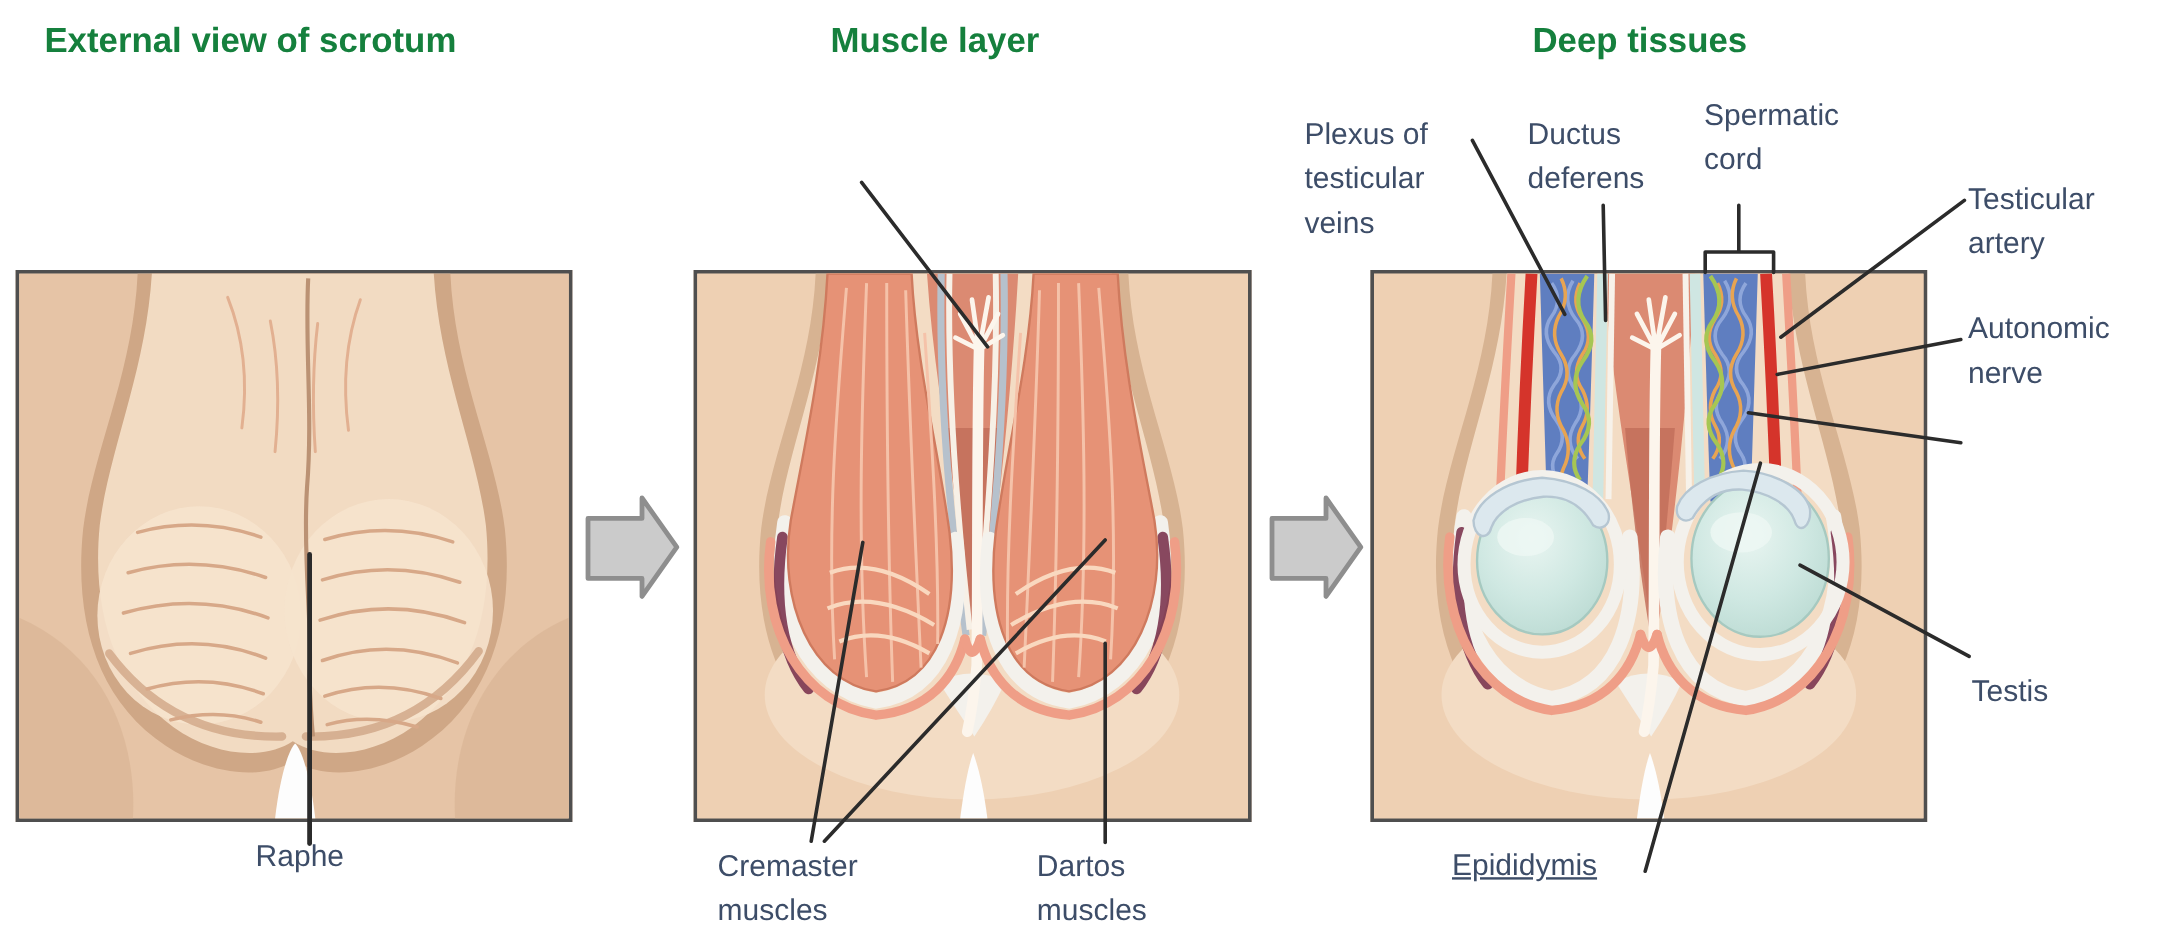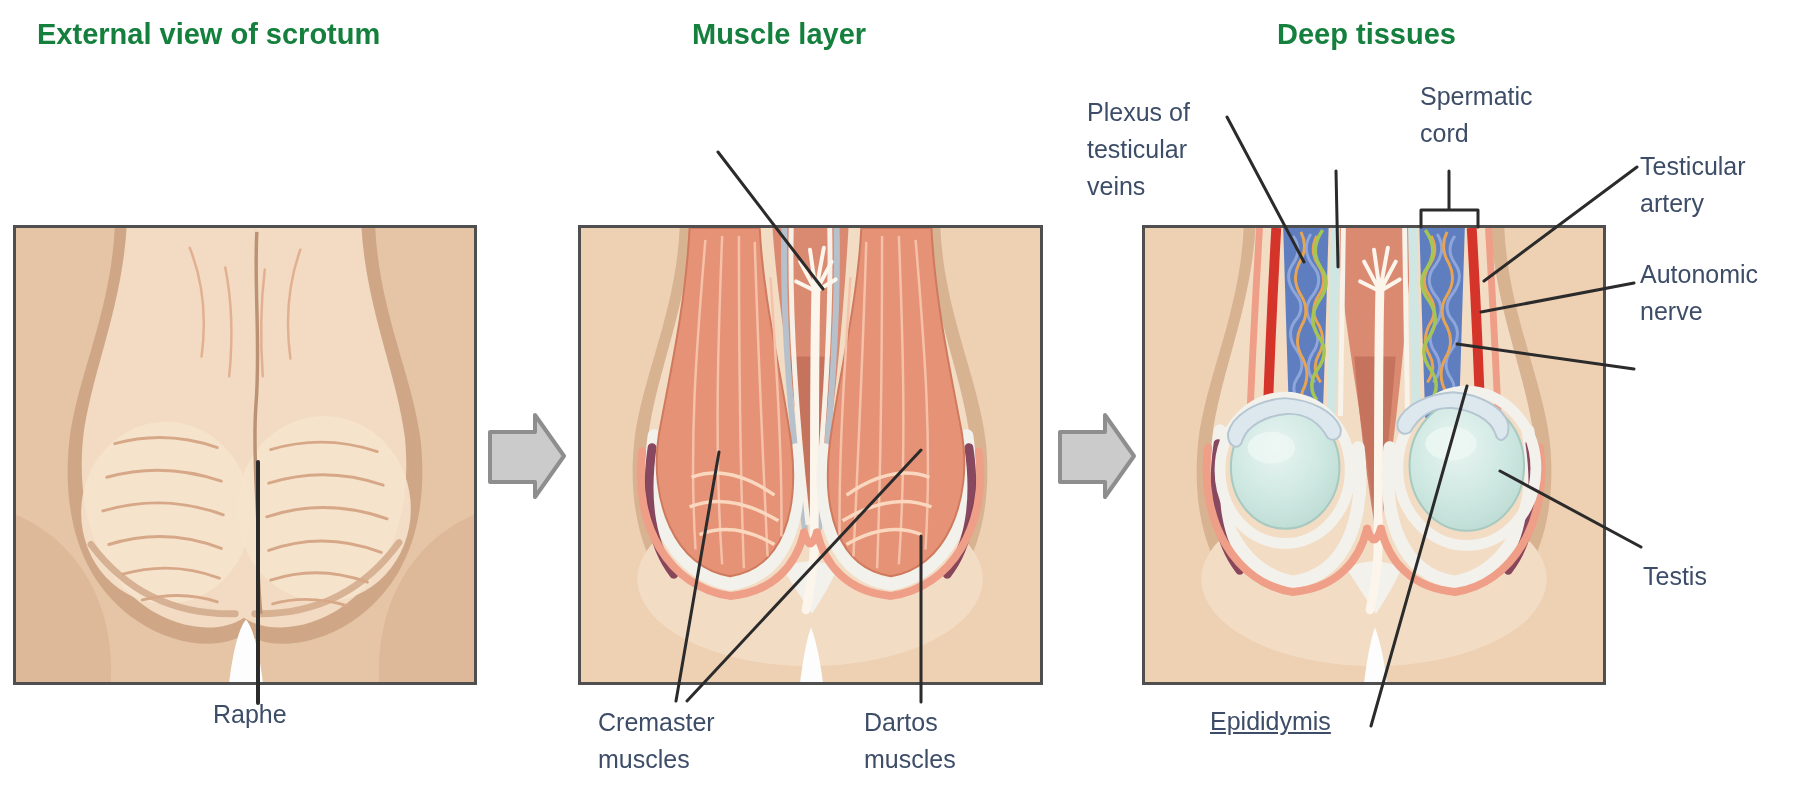--- a/index.html
+++ b/index.html
@@ -244,20 +244,22 @@
   </svg>
 
   <div class="lbl" style="left:213px;top:696px;">Raphe</div>
   <div class="lbl" style="left:598px;top:704px;">Cremaster
 muscles</div>
   <div class="lbl" style="left:864px;top:704px;">Dartos
 muscles</div>
   <div class="lbl" style="left:1087px;top:94px;">Plexus of
 testicular
 veins</div>
+  <div class="lbl" style="left:1273px;top:94px;">Ductus
+deferens</div>
   <div class="lbl" style="left:1420px;top:78px;">Spermatic
 cord</div>
   <div class="lbl" style="left:1640px;top:148px;">Testicular
 artery</div>
   <div class="lbl" style="left:1640px;top:256px;">Autonomic
 nerve</div>
   <div class="lbl" style="left:1643px;top:558px;">Testis</div>
   <div class="lbl" style="left:1210px;top:703px;text-decoration:underline;">Epididymis</div>
 
 </div>

